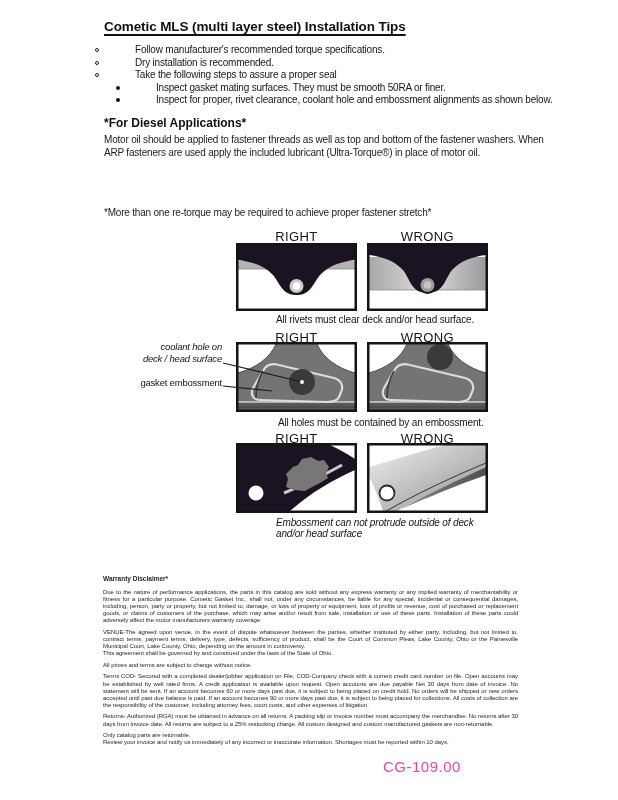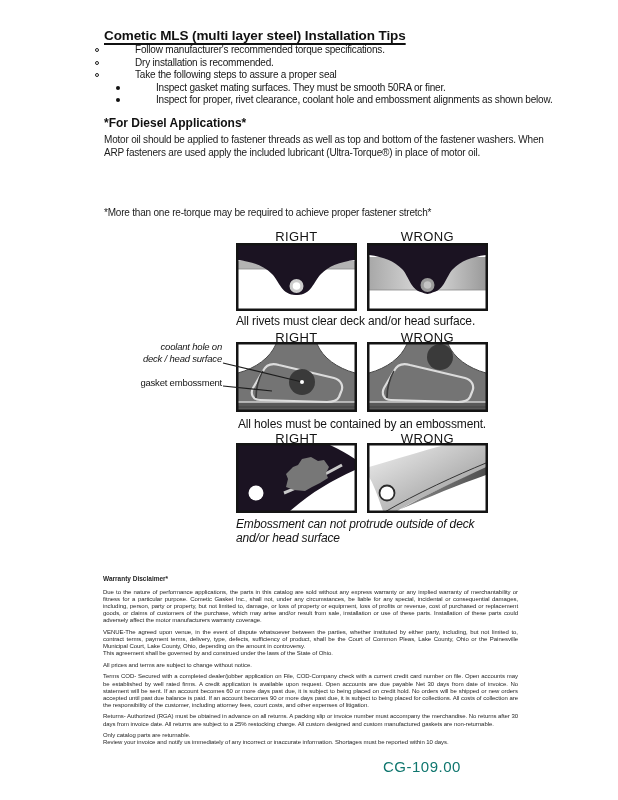--- a/index.html
+++ b/index.html
@@ -6,49 +6,49 @@
   html,body { background:#ffffff; }
   #page {
     position:relative; width:618px; height:800px; background:#fff;
     font-family:"Liberation Sans", sans-serif; color:#161616; overflow:hidden;
   }
   .abs { position:absolute; }
 
   .title {
     left:104px; top:19px; font-size:13.5px; font-weight:bold;
     text-decoration:underline; text-decoration-thickness:1.5px; text-underline-offset:3px;
-    letter-spacing:-0.1px; color:#111;margin-top:9px;
+    letter-spacing:-0.1px; color:#111;
   }
 
   .tips { left:95px; top:44px; width:490px; font-size:10px; letter-spacing:-0.2px; }
   .tip { display:flex; align-items:flex-start; line-height:12.6px;gap:31px; }
   .tip.sub { margin-left:21px; }
   .marker { flex:0 0 auto; width:4px; height:4px; border-radius:50%; margin:4px 5px 0 0; }
   .marker.open { border:1px solid #222; }
   .marker.fill { background:#111; }
 
   .diesel-h { left:104px; top:116px; font-size:12px; font-weight:bold; color:#111; }
   .body-p { left:104px; width:440px; font-size:10px; line-height:13px; letter-spacing:-0.2px; color:#1c1c1c; }
 
   .rw-label { width:121px; text-align:center; font-size:13px; font-weight:400; letter-spacing:0.4px; color:#141414; }
   .dbox { width:121px; height:70px; }
-  .caption { font-size:12px; letter-spacing:-0.15px; color:#141414; }
+  .caption { font-size:10px; letter-spacing:-0.15px; color:#141414;margin-left:40px; }
   .pre { white-space:pre-line;font-style:italic; }
 
   .side-label { width:104px; text-align:right; font-size:9.5px; line-height:11.5px; letter-spacing:-0.2px; color:#141414; }
   .overlay { z-index:5; pointer-events:none; }
 
   .disclaimer { left:103px; top:575px; width:415px; color:#262626; }
   .disclaimer .dh { font-size:6.5px; font-weight:bold; margin-bottom:7px; }
   .disclaimer p {
     font-size:6px; line-height:7.1px; letter-spacing:-0.05px;
     margin-bottom:4.5px; text-align:justify; white-space:pre-line;
   }
 
-  .page-num { left:383px; top:758px; font-size:15px; letter-spacing:0.5px; color:#0f766e; }
+  .page-num { left:383px; top:758px; font-size:15px; letter-spacing:0.5px; color:#ec4899; }
 </style>
 </head>
 <body>
 
 <div id="page">
 
   <div class="abs title">Cometic MLS (multi layer steel) Installation Tips</div>
 
   <div class="abs tips">
     <div class="tip">

